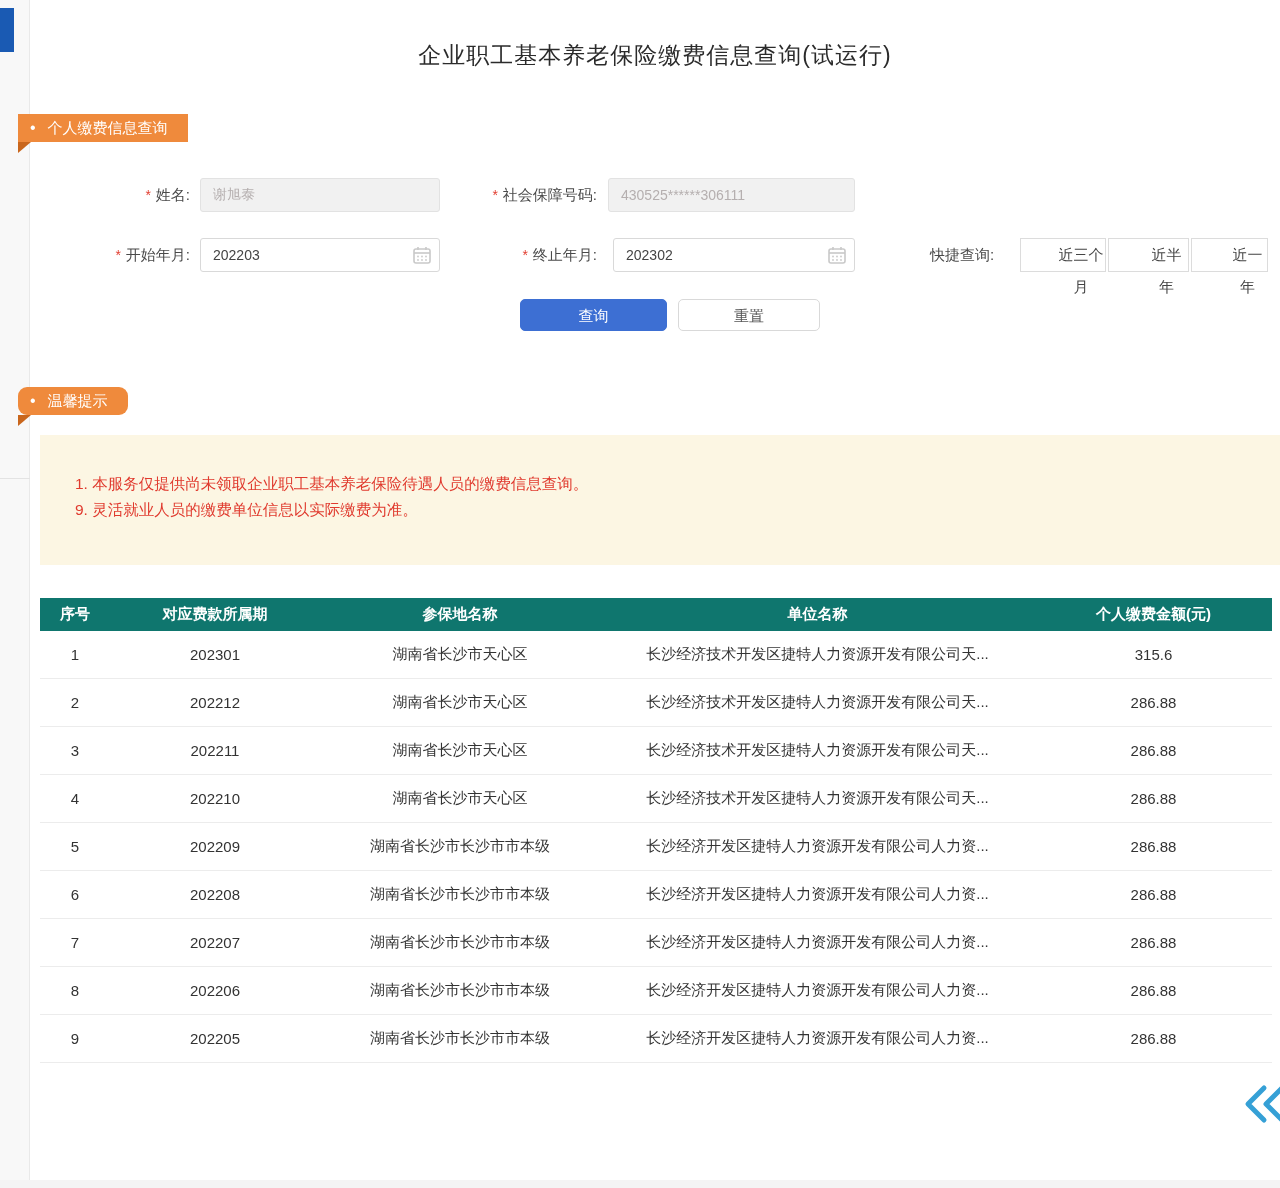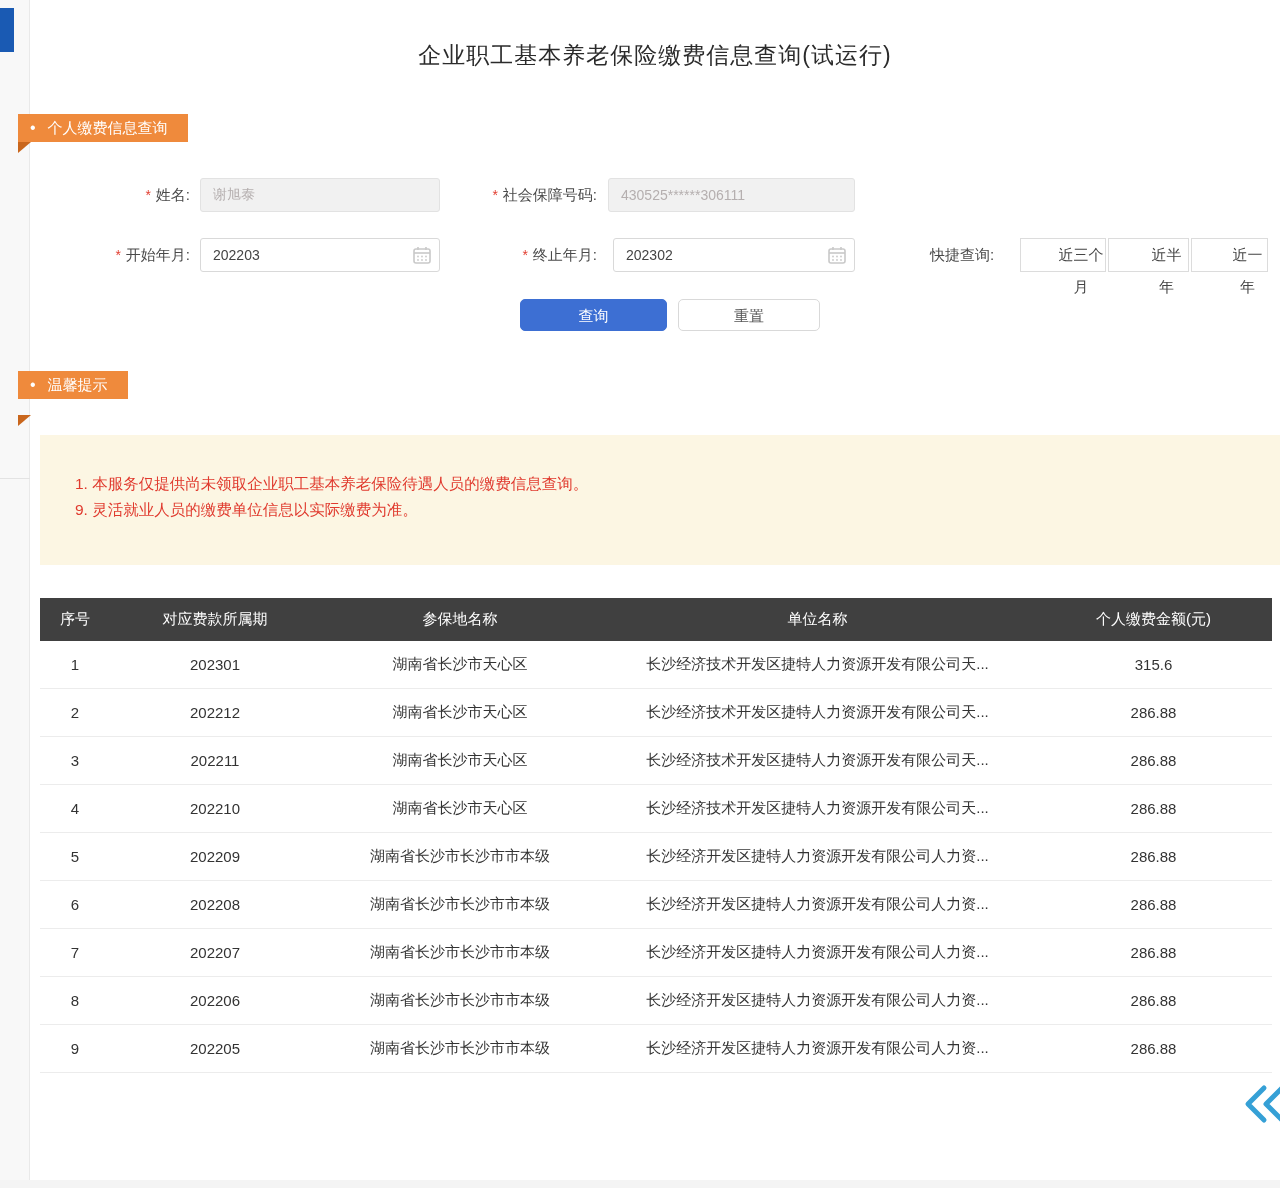--- a/index.html
+++ b/index.html
@@ -45,21 +45,21 @@
   .btn-plain { background:#fff; color:#555; border:1px solid #d9d9d9; }
 
   
   .notice { position:absolute; left:40px; top:435px; width:1240px; height:130px; background:#fcf6e3; }
   .notice-line { margin-left:35px; font-size:15.5px; line-height:26px; color:#e03a2e; }
   .notice-line:first-child { margin-top:36px; }
 
   
   .tbl { position:absolute; left:40px; top:598px; width:1232px; font-size:15px; }
   .trow { display:grid; grid-template-columns:70px 210px 280px 435px 1fr; align-items:center; }
-  .thead { background:#404040; color:#fff; height:43px; }
+  .thead { background:#0f766e; color:#fff; height:33px;font-weight:bold; }
   .tbody-row { background:#fff; height:48px; color:#333; border-bottom:1px solid #ececec; }
   .tcell { text-align:center; white-space:nowrap; overflow:hidden; padding:0 6px; }
 
   .collapse-icon { position:absolute; left:1244px; top:1082px; width:48px; height:44px; cursor:pointer; }
 
   .bottom-strip { position:absolute; left:0; top:1180px; width:100%; height:8px; background:#f4f4f4; }
 </style>
 </head>
 <body>
 
@@ -126,21 +126,21 @@
   </div>
 
   <div class="lbl" style="left:930px; top:238px; width:80px; text-align:left;">快捷查询:</div>
   <div class="qbtn" style="left:1020px; width:86px;">近三个月</div>
   <div class="qbtn" style="left:1108px; width:81px;">近半年</div>
   <div class="qbtn" style="left:1191px; width:77px;">近一年</div>
 
   <div class="btn btn-primary" style="left:520px; width:147px;">查询</div>
   <div class="btn btn-plain" style="left:678px; width:142px;">重置</div>
 
-  <div class="badge" style="top:371px;">
+  <div class="badge" style="top:387px;border-radius:9px;">
     <span class="bullet">•</span><span>温馨提示</span>
   </div>
   <div class="badge-fold" style="top:415px;"></div>
 
   <div class="notice">
     <div class="notice-line">1. 本服务仅提供尚未领取企业职工基本养老保险待遇人员的缴费信息查询。</div>
     <div class="notice-line">9. 灵活就业人员的缴费单位信息以实际缴费为准。</div>
   </div>
 
   <div class="tbl">

